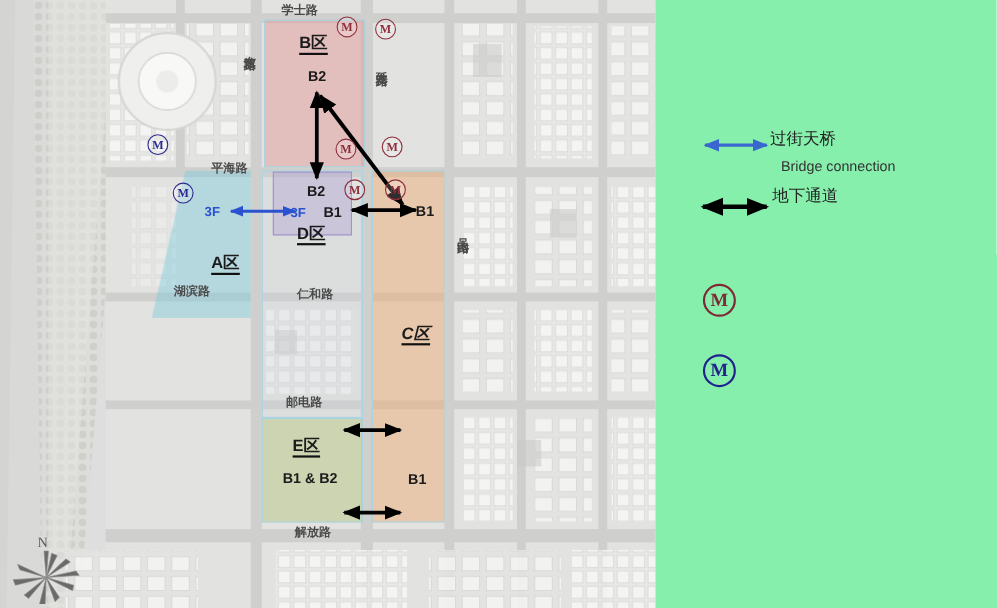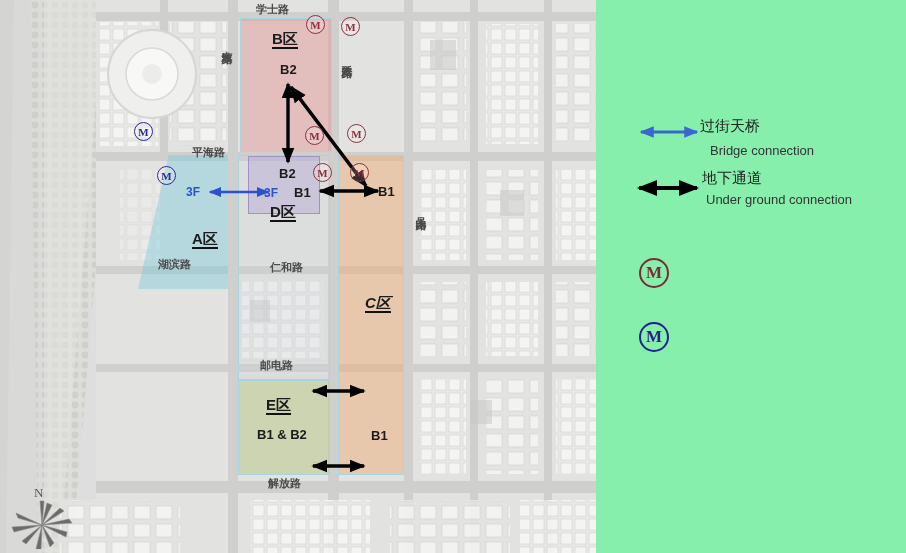--- a/index.html
+++ b/index.html
@@ -256,20 +256,19 @@
       </defs>
       <line x1="7" y1="10" x2="63" y2="10" stroke="#3a66d0" stroke-width="3" marker-start="url(#lgBlue)" marker-end="url(#lgBlue)"></line>
     </svg>
     <div class="lg-cn" style="left:104px;top:117px;">过街天桥</div>
     <div class="lg-en" style="left:104px;top:143px;margin-left:10px;">Bridge connection</div>
 
     <svg class="lg-arrow" style="left:36px;top:178px;" width="72" height="20">
       <line x1="7" y1="10" x2="65" y2="10" stroke="#000" stroke-width="4" marker-start="url(#lgBlack)" marker-end="url(#lgBlack)"></line>
     </svg>
     <div class="lg-cn" style="left:106px;top:169px;">地下通道</div>
-    <div class="lg-en" style="left:110px;top:192px;">Under ground connection</div>
 
     <div class="lg-m red" style="left:43px;top:258px;">M</div>
 
     <div class="lg-m blue" style="left:43px;top:322px;">M</div>
 
   </div>
 </div>
 
 </body></html>

